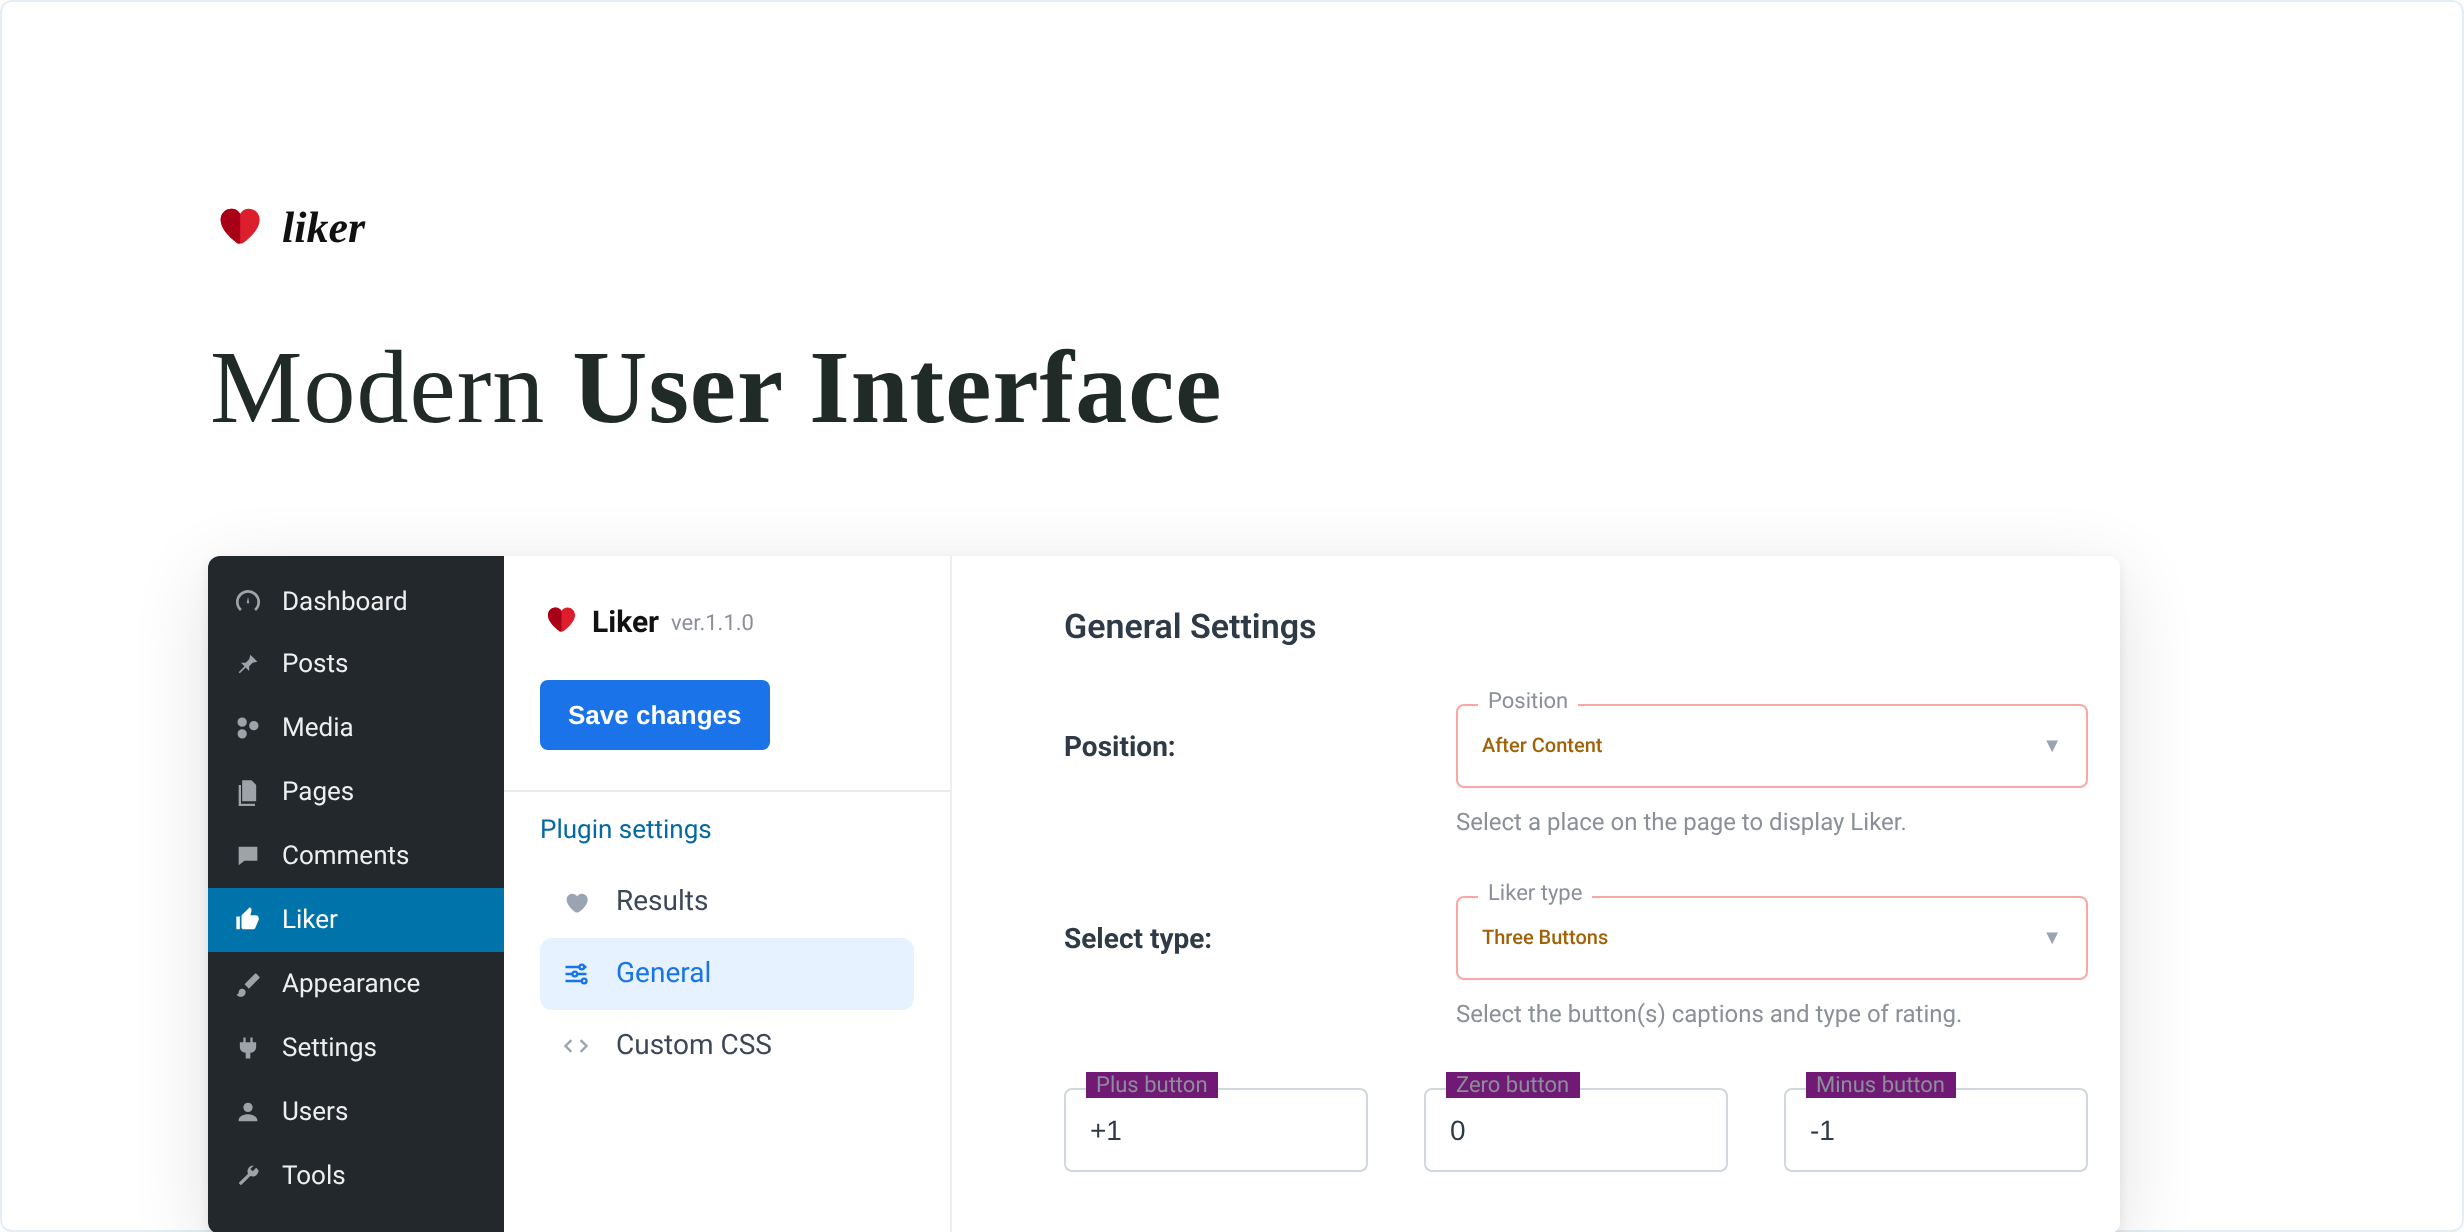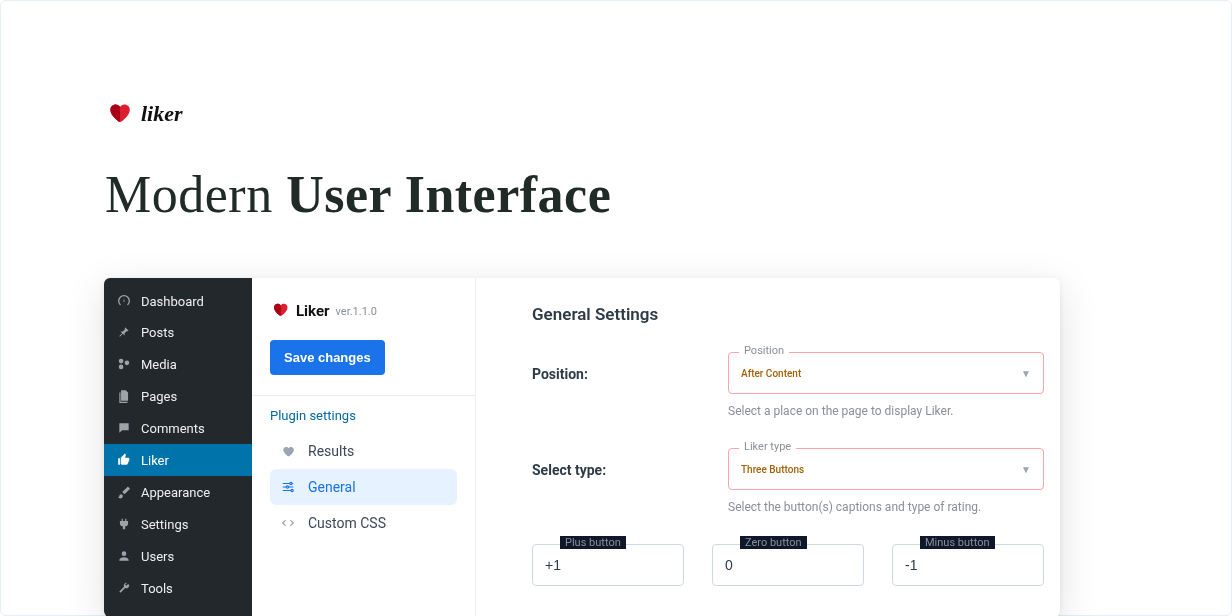--- a/index.html
+++ b/index.html
@@ -40,21 +40,21 @@
 .row { display: flex; align-items: flex-start; margin-bottom: 30px; }
 .row .lblcol { width: 196px; font-size: 14px; font-weight: 700; color: #2e3b47; padding-top: 14px; }
 .row .ctlcol { flex: 1; }
 .select-wrap { position: relative; border: 1px solid #fca5a5; border-radius: 4px; height: 42px; display: flex; align-items: center; padding: 0 12px; cursor: pointer; }
 .select-wrap .float-lbl { position: absolute; top: -9px; left: 10px; background: #fff; padding: 0 5px; font-size: 11px; color: #8a8f98; }
 .select-wrap .val { font-size: 10px; color: #a16207; font-weight: 500; }
 .select-wrap .arrow { margin-left: auto; color: #9aa4b2; font-size: 10px; }
 .helper { font-size: 12px; color: #8a8f98; margin-top: 10px; }
 .input-row { display: flex; gap: 28px; }
 .input-wrap { position: relative; border: 1px solid #d0d7de; border-radius: 4px; height: 42px; display: flex; align-items: center; padding: 0 12px; flex: 1; min-width: 0; }
-.input-wrap .float-lbl { position: absolute; top: -9px; left: 10px; background: #0f172a; padding: 0 5px; font-size: 11px; color: #8a8f98; margin-left: 17px; }
+.input-wrap .float-lbl { position: absolute; top: -9px; left: 10px; background: #701a75; padding: 0 5px; font-size: 11px; color: #8a8f98; }
 .input-wrap input { border: none; outline: none; font-size: 14px; color: #2e3b47; width: 100%; background: transparent; }
 </style>
 </head>
 <body>
 
 <div class="page">
   <div class="brand-row">
     <span>
       <svg class="heart-lg" viewBox="0 0 24 24">
           <path fill="#dc1e2d" d="M12 21s-8-5.3-8-11c0-2.8 2.2-5 5-5 1.7 0 3.2.9 4 2.3C13.8 5.9 15.3 5 17 5c2.8 0 5 2.2 5 5 0 5.7-8 11-8 11z"></path>

